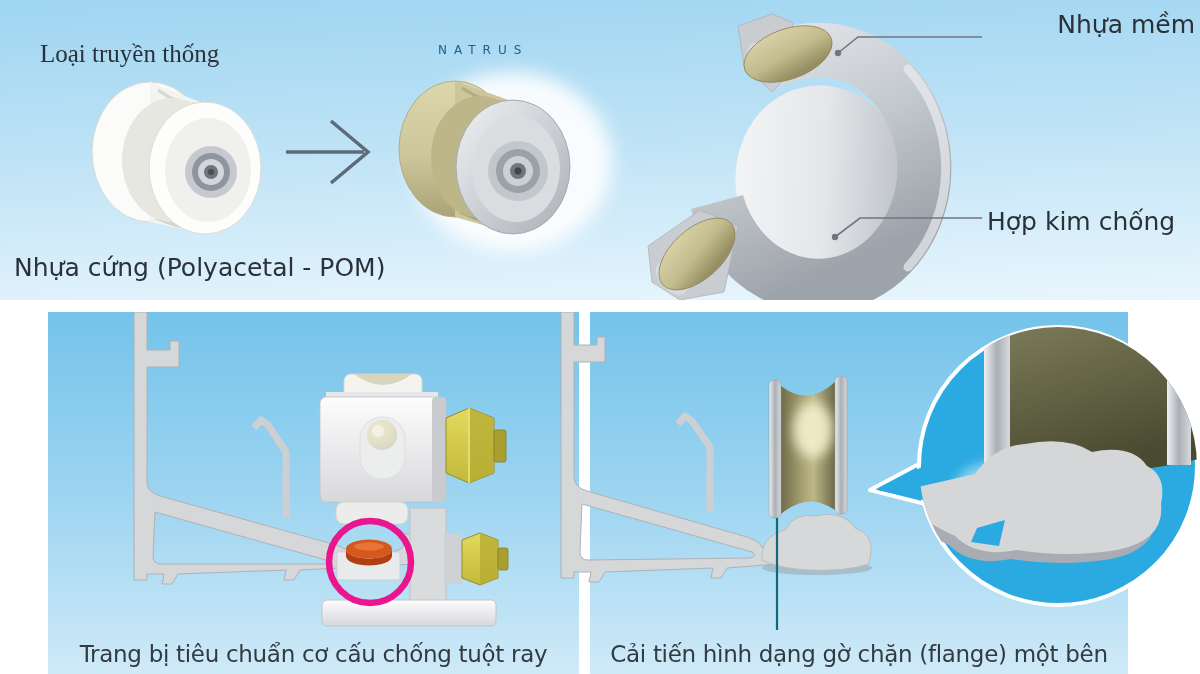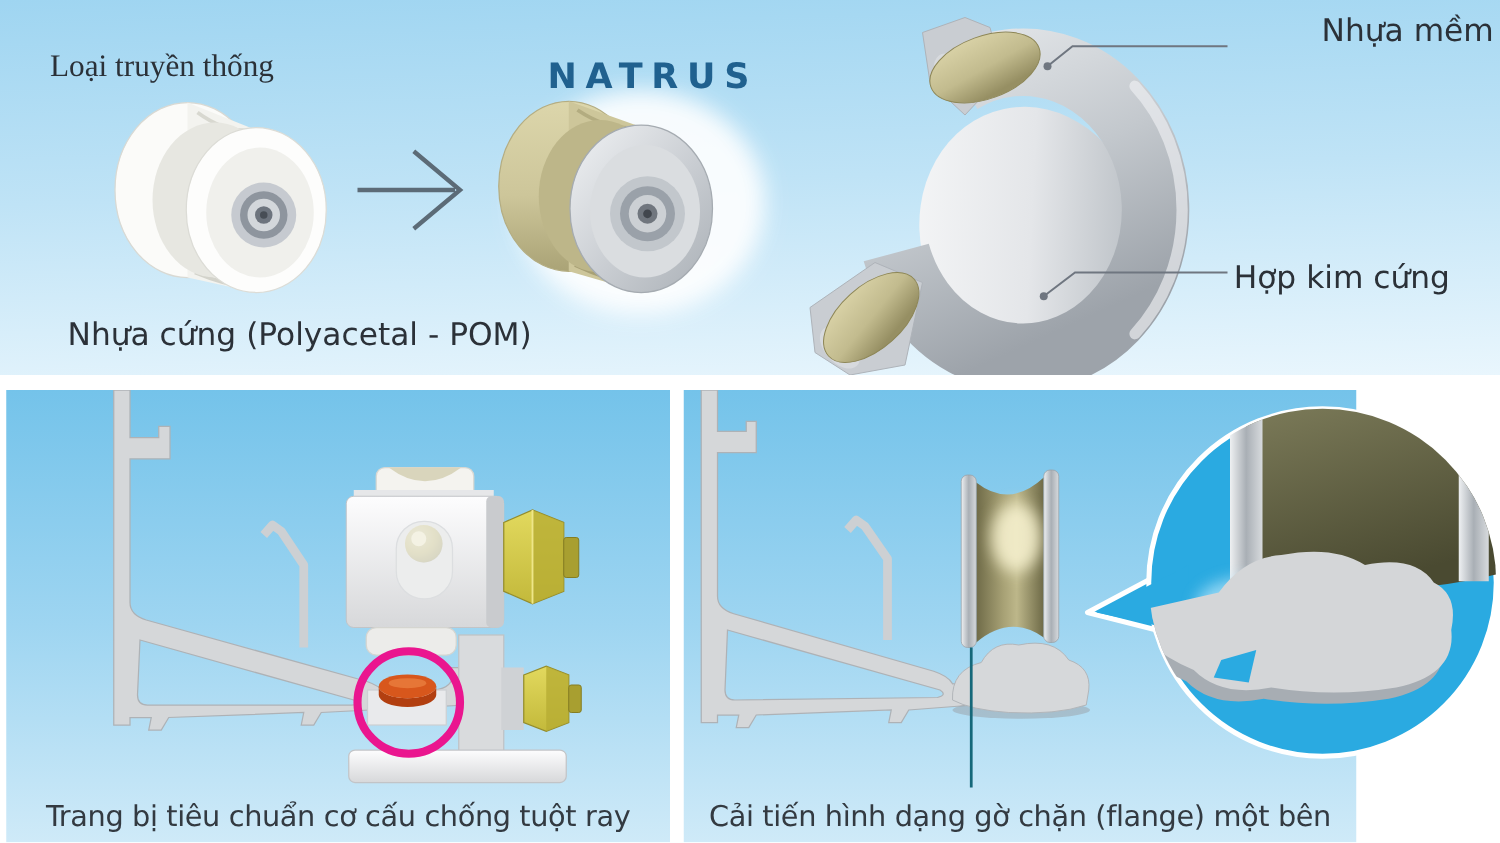--- a/index.html
+++ b/index.html
@@ -7,32 +7,33 @@
   .stage { position:relative; width:1200px; height:674px; background:#ffffff; overflow:hidden; }
 
   
   .top-section {
     position:absolute; left:0; top:0; width:1200px; height:300px;
     background:linear-gradient(178deg,#9fd5f1 0%,#bfe3f6 48%,#e9f6fd 100%);
   }
   .top-art { position:absolute; left:0; top:0; }
   .lbl { position:absolute; color:#2b3138; font-size:25px; line-height:1.3; white-space:nowrap; }
   .lbl-traditional { left:40px; top:38px;font-family:Liberation Serif, serif; }
-  .lbl-material { left:14px; top:252px;margin-left:40px; }
+  .lbl-material { left:14px; top:252px; }
   .lbl-brand {
-    left:438px; top:43px; font-size:28px; font-weight:bold;
+    left:438px; top:43px; font-size:12px; font-weight:normal;
     letter-spacing:7px; color:#20618f;
   }
   .lbl-soft { left:985px; top:6px; width:210px; text-align:right; white-space:normal; line-height:1.5; }
   .lbl-alu { left:987px; top:206px; }
 
   
   .panel {
     position:absolute; top:312px; height:362px;
     background:linear-gradient(180deg,#74c3ea 0%,#9ed5f1 52%,#cfeaf8 100%);
+    margin-left:43px;
   }
   .panel-left  { left:5px;  width:531px; }
   .panel-right { left:547px; width:538px; }
   .panel-art { position:absolute; left:0; top:0; }
   .right-art { position:absolute; left:547px; top:312px; }
   .caption {
     position:absolute; left:0; bottom:7px; width:100%;
     text-align:center; color:#333a41; font-size:23px;
     letter-spacing:-0.3px; white-space:nowrap;
   }
@@ -141,21 +142,21 @@
         <circle cx="835" cy="237" r="3.2" fill="#6f7680" stroke="none"></circle>
       </g>
     </svg>
 
     <div class="lbl lbl-traditional">Loại truyền thống</div>
     <div class="lbl lbl-brand">NATRUS</div>
     <div class="lbl lbl-material">Nhựa cứng (Polyacetal - POM)</div>
     <div class="lbl lbl-soft">
       <div>Nhựa mềm</div>
     </div>
-    <div class="lbl lbl-alu">Hợp kim cứng</div>
+    <div class="lbl lbl-alu">Hợp kim chống</div>
   </div>
 
   <div class="panel panel-left">
     <svg class="panel-art" width="531" height="362" viewBox="0 0 531 362">
       <defs>
         <linearGradient id="blockGrad" x1="0" y1="0" x2="0" y2="1">
           <stop offset="0" stop-color="#fdfdfe"></stop>
             <stop offset="1" stop-color="#d7d8da"></stop>
         </linearGradient>
         <linearGradient id="boltGrad" x1="0" y1="0" x2="0" y2="1">

